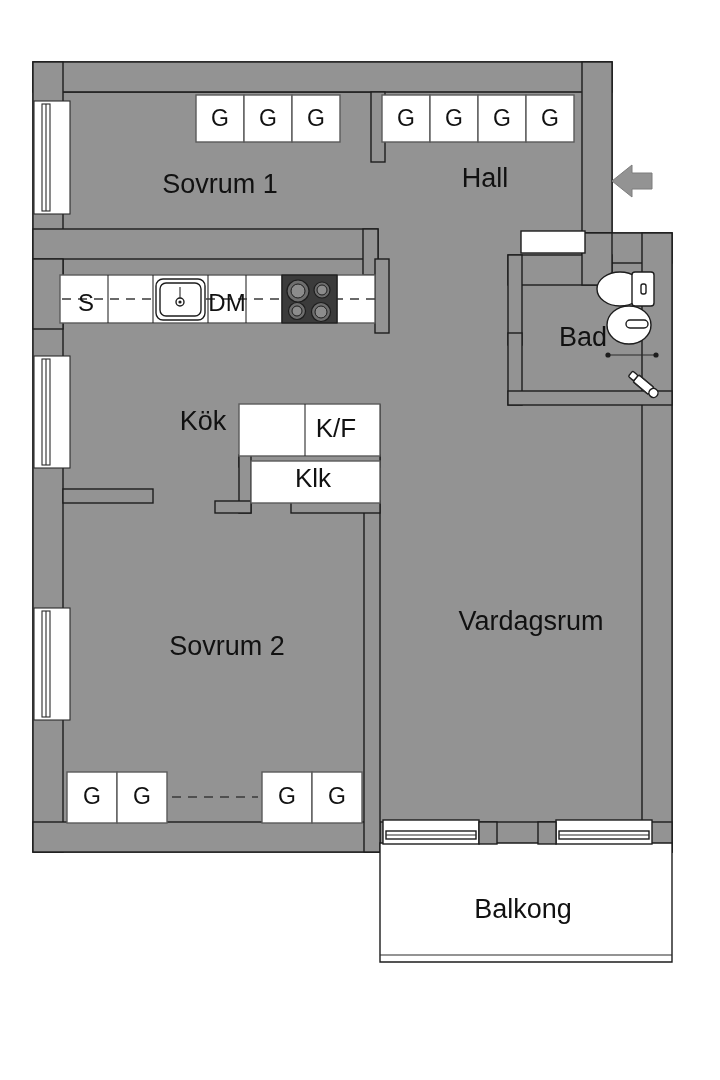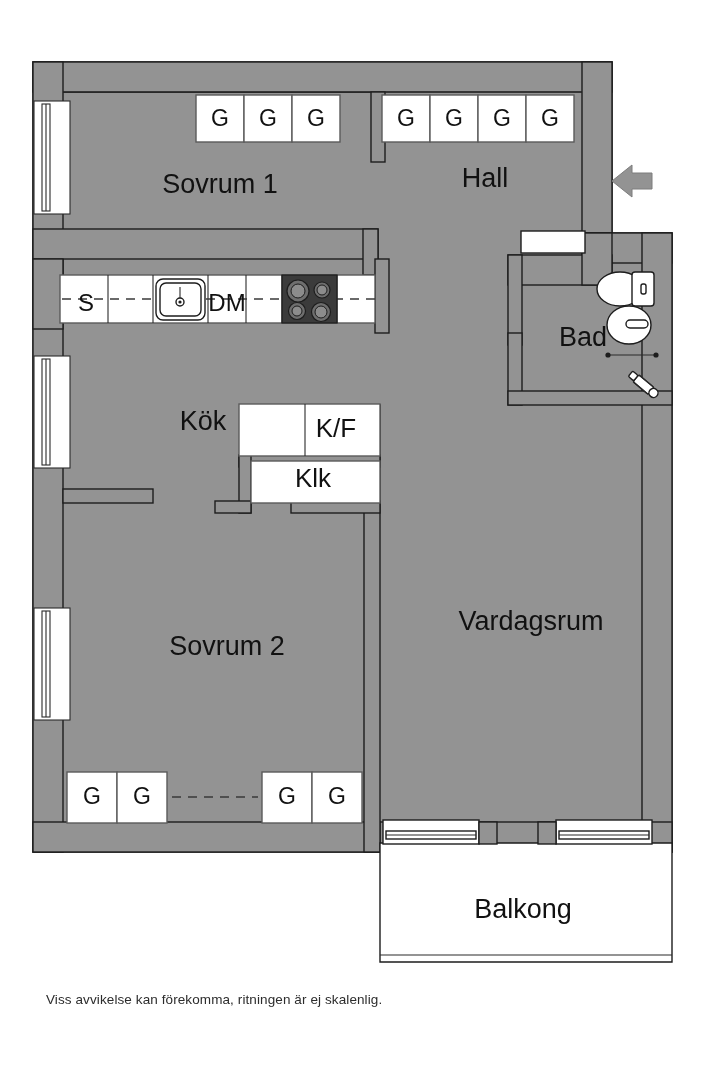--- a/index.html
+++ b/index.html
@@ -296,14 +296,13 @@
     <g>
       <text class="room-label" x="220" y="186">Sovrum 1</text>
       <text class="room-label" x="485" y="180">Hall</text>
       <text class="room-label" x="203" y="423">Kök</text>
       <text class="room-label" x="227" y="648">Sovrum 2</text>
       <text class="room-label" x="531" y="623">Vardagsrum</text>
     </g>
 
   </svg>
 
-  <div class="caption">Viss avvikelse kan förekomma, ritningen är ej skalenlig.</div>
 </div>
 
 </body></html>

